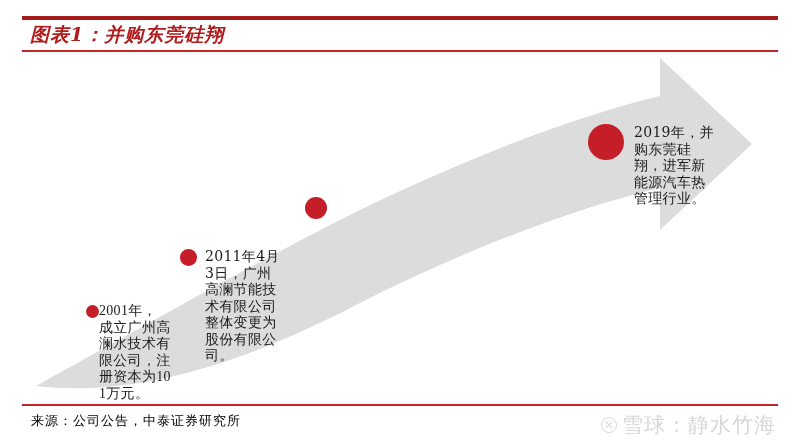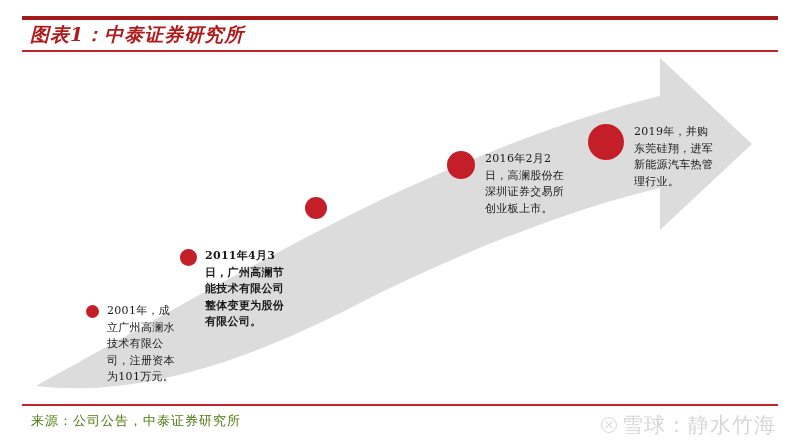--- a/index.html
+++ b/index.html
@@ -60,21 +60,21 @@
     width: 756px;
     height: 2px;
     background: #C0272D;
   }
   .source-text {
     position: absolute;
     left: 31px;
     top: 412px;
     font-family: "DejaVu Serif", "Liberation Serif", serif;
     font-size: 13px;
-    color: #4d7c0f;
+    color: #000000;
     letter-spacing: 1px;
     white-space: nowrap;
   }
 
   
   .watermark {
     position: absolute;
     right: 24px;
     top: 411px;
     display: flex;
@@ -125,34 +125,34 @@
     display: flex;
     align-items: flex-start;
   }
   .milestone .dot {
     border-radius: 50%;
     background: #C41E28;
     flex: 0 0 auto;
   }
   .milestone .ms-text {
     font-family: "DejaVu Serif", "Liberation Serif", serif;
-    font-size: 11px;
+    font-size: 14px;
     line-height: 16.5px;
     color: #1a1a1a;
     letter-spacing: 0.3px;
     text-align: left;
     word-break: break-all;
   }
 
   
   #ms-1 { left: 86px;  top: 303px; }
   #ms-1 .dot { width: 13px; height: 13px; margin-top: 2px; }
-  #ms-1 .ms-text { width: 72px; margin-left: 8px; }
-
-  #ms-2 { left: 180px; top: 248px; font-weight: bold; }
+  #ms-1 .ms-text { width: 72px; margin-left: 0; font-family: Liberation Serif, serif; }
+
+  #ms-2 { left: 180px; top: 248px; }
   #ms-2 .dot { width: 17px; height: 17px; margin-top: 1px; }
   #ms-2 .ms-text { width: 80px; margin-left: 8px; }
 
   #ms-3 { left: 305px; top: 196px; }
   #ms-3 .dot { width: 22px; height: 22px; margin-top: 1px; }
   #ms-3 .ms-text { width: 92px; margin-left: 8px; }
 
   #ms-4 { left: 447px; top: 151px; }
   #ms-4 .dot { width: 28px; height: 28px; margin-top: 0px; }
   #ms-4 .ms-text { width: 86px; margin-left: 10px; }
@@ -160,21 +160,21 @@
   #ms-5 { left: 588px; top: 124px; }
   #ms-5 .dot { width: 36px; height: 36px; margin-top: 0px; }
   #ms-5 .ms-text { width: 82px; margin-left: 10px; }
 </style>
 </head>
 <body>
 
 <div id="page">
 
   <div class="rule-top"></div>
-  <div class="chart-title">图表1：中泰证券研究所</div>
+  <div class="chart-title">图表1：并购东莞硅翔</div>
   <div class="rule-title-bottom"></div>
 
   <div class="arrow-canvas">
     <svg width="800" height="356" viewBox="0 0 800 356" xmlns="http://www.w3.org/2000/svg">
       <path d="M 36 338
                C 120 292, 230 228, 340 172
                C 440 122, 560 72, 660 48
                L 660 10
                L 752 96
                L 660 182
@@ -192,24 +192,20 @@
 
   <div class="milestone" id="ms-2">
     <span class="dot"></span>
     <span class="ms-text">2011年4月3日，广州高澜节能技术有限公司整体变更为股份有限公司。</span>
   </div>
 
   <div class="milestone" id="ms-3">
     <span class="dot"></span>
   </div>
 
-  <div class="milestone" id="ms-4">
-    <span class="dot"></span>
-    <span class="ms-text">2016年2月2日，高澜股份在深圳证券交易所创业板上市。</span>
-  </div>
 
   <div class="milestone" id="ms-5">
     <span class="dot"></span>
     <span class="ms-text">2019年，并购东莞硅翔，进军新能源汽车热管理行业。</span>
   </div>
 
   <div class="rule-bottom"></div>
   <div class="source-text">来源：公司公告，中泰证券研究所</div>
 
   <div class="watermark">

